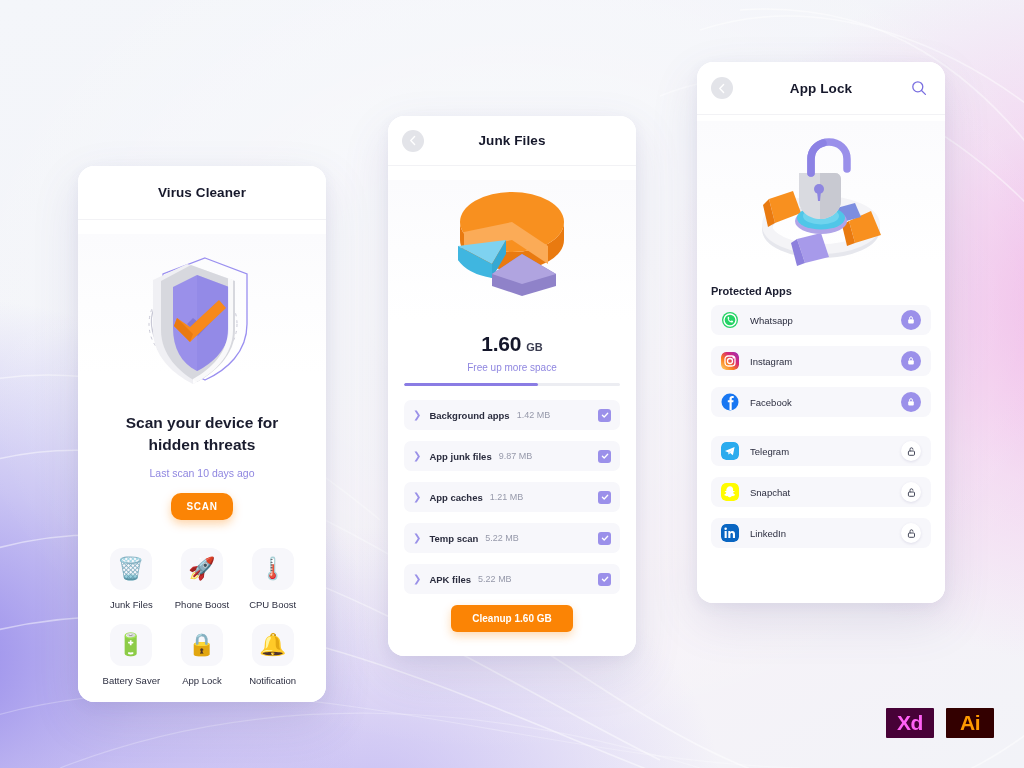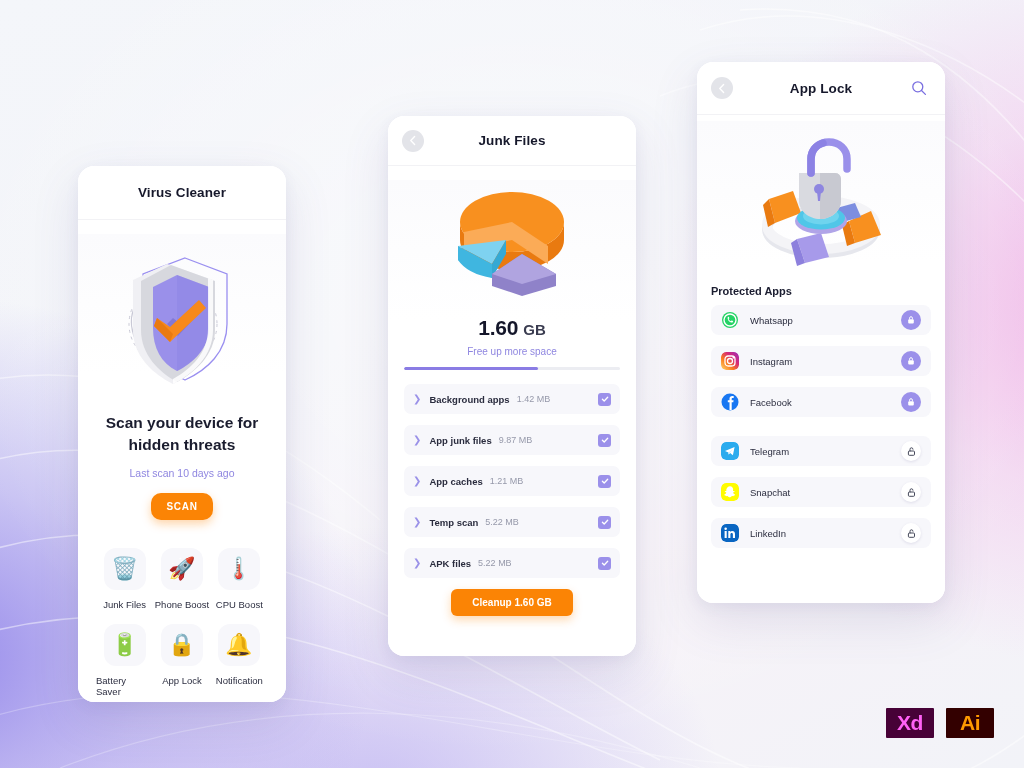--- a/index.html
+++ b/index.html
@@ -75,21 +75,21 @@
     right: 16px;
     width: 20px; height: 20px;
     display:flex; align-items:center; justify-content:center;
   }
   .phone-body {
     background: linear-gradient(180deg, #fbfbfd 0%, #ffffff 26%);
     height: 100%;
   }
 
   
-  #card-virus { left: 78px; top: 166px; width: 208px; height: 536px; }
+  #card-virus { left: 78px; top: 166px; width: 248px; height: 536px; }
   #card-virus .phone-header { height: 54px; border-bottom: 1px solid #f2f2f5; }
 
   .shield-wrap {
     display: flex; align-items: center; justify-content: center;
     height: 168px;
     margin-top: 14px;
   }
 
   .headline {
     margin-top: 10px;
@@ -150,24 +150,24 @@
 
   .pie-wrap {
     display:flex; align-items:center; justify-content:center;
     height: 120px;
     margin-top: 14px;
   }
 
   .size-row {
     display: flex; align-items: baseline; justify-content: center;
     gap: 5px;
-    margin-top: 16px;
+    margin-top: 32px;
   }
   .size-num { font-size: 21px; font-weight: bold; color: #14162a; letter-spacing: -0.2px; }
-  .size-unit { font-size: 15px; font-weight: bold; color: #3a3c50; }
+  .size-unit { font-size: 11px; font-weight: bold; color: #3a3c50; }
 
   .free-up {
     text-align: center;
     font-size: 10px;
     color: #8f86e0;
     margin-top: 6px;
   }
   .progress-track {
     margin: 10px 16px 0;
     height: 3px;

